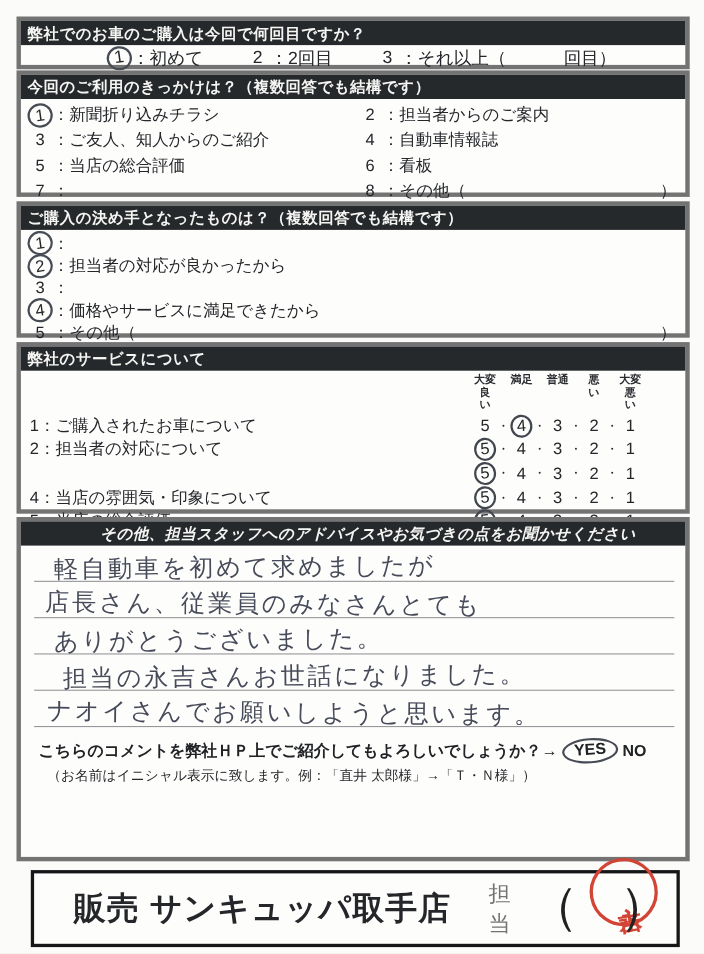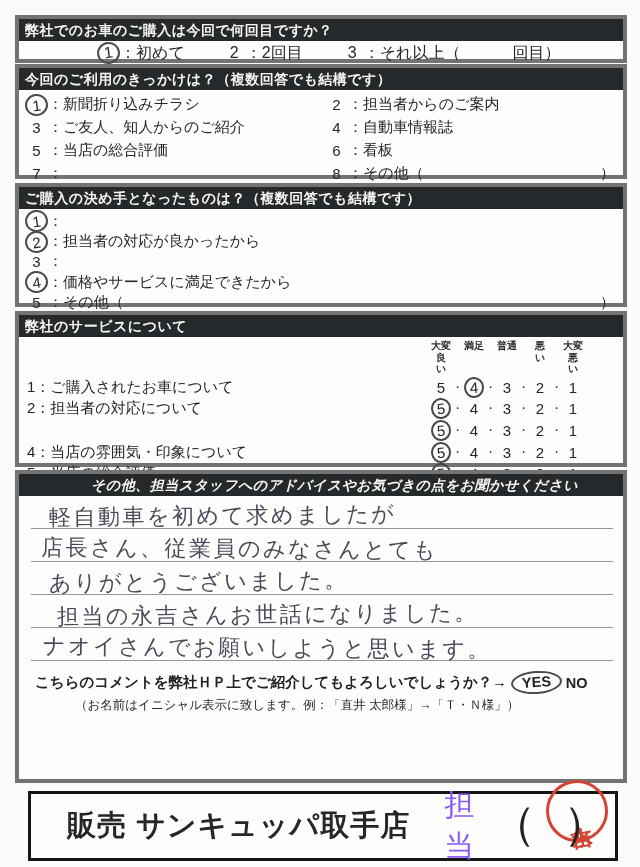--- a/index.html
+++ b/index.html
@@ -67,29 +67,29 @@
   .hw-line:nth-child(7) .hw { padding-left:6px; transform:rotate(-1deg); }
   .consent {
     display:flex; align-items:center; margin:10px 4px 0 16px;
     font-size:14.5px; font-weight:bold; color:#202225; white-space:nowrap;
   }
   .yes-oval {
     display:inline-flex; align-items:center; justify-content:center;
     border:2px solid #474b53; border-radius:50%; padding:1px 9px 2px 9px;
     margin:0 4px; transform:rotate(-4deg);
   }
-  .consent-note { margin-top:3px; padding-left:56px; font-size:12.5px; color:#27292c; white-space:nowrap; }
+  .consent-note { margin-top:3px; padding-left:24px; font-size:12.5px; color:#27292c; white-space:nowrap; }
   
   .footer-box {
     position:absolute; left:28px; top:791px; width:590px; height:70px;
     border:3px solid #151617; background:#fdfdfc;
     display:flex; align-items:center;
   }
   .store { font-size:29px; font-weight:bold; letter-spacing:1px; padding-left:36px; white-space:nowrap; }
-  .staff-label { font-size:30px; margin-left:34px; color:#8b5cf6; letter-spacing:2px; }
+  .staff-label { font-size:20px; margin-left:34px; color:#737373; letter-spacing:2px; }
   .paren { font-size:46px; font-weight:400; color:#222; margin:0 6px; position:relative; top:-2px; }
   .paren.open { margin-left:14px; }
   .stamp-wrap { position:relative; width:70px; height:64px; }
   .stamp {
     position:absolute; left:4px; top:-14px;
     width:62px; height:62px; border:3px solid #d24536; border-radius:50%;
     color:#d24536; font-size:21px; font-weight:bold;
     display:flex; align-items:center; justify-content:center;
     writing-mode:vertical-rl; letter-spacing:3px;
     transform:rotate(-10deg); background:rgba(255,255,255,0.0);

